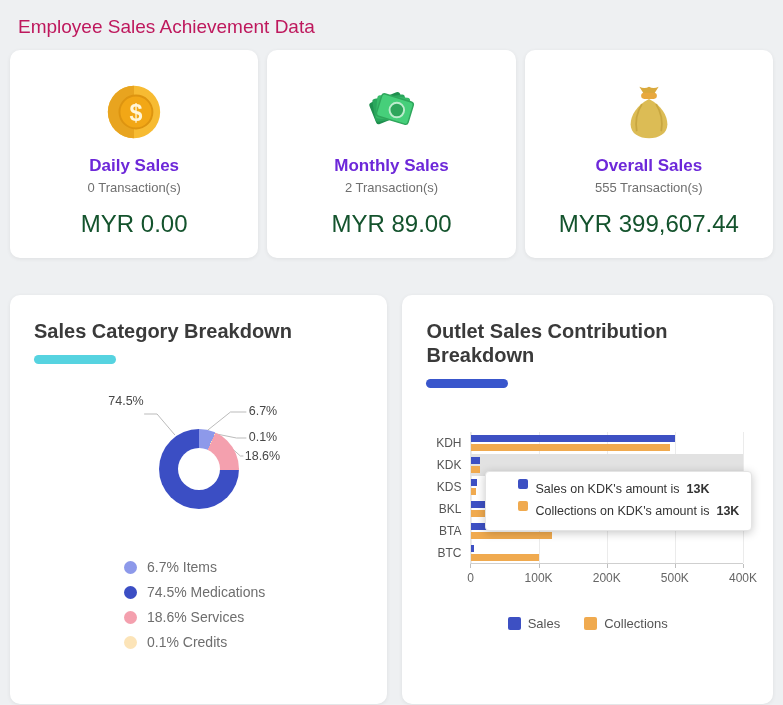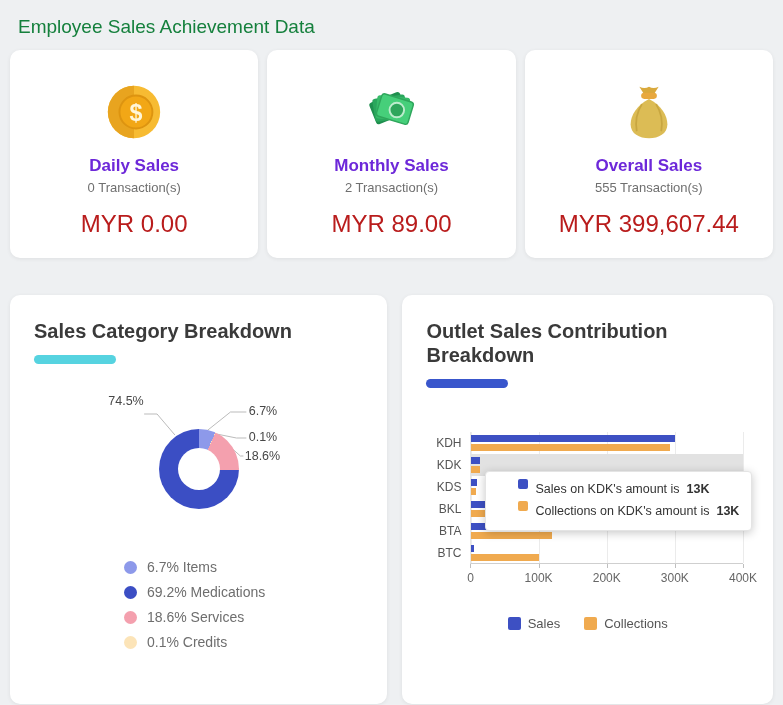--- a/index.html
+++ b/index.html
@@ -3,38 +3,38 @@
 <meta charset="utf-8">
 <style>
   * { box-sizing: border-box; margin: 0; padding: 0; }
   html, body {
     width: 783px; height: 705px; overflow: hidden;
     background: #eef0f2;
     font-family: "Liberation Sans", "DejaVu Sans", sans-serif;
   }
   .page { padding: 10px 10px 0 10px; }
   .page-title {
-    font-size: 19px; font-weight: 400; color: #15803d;
+    font-size: 19px; font-weight: 400; color: #be185d;
     padding: 6px 0 0 8px; margin-bottom: 12px;
   }
   .card {
     background: #fff; border-radius: 10px;
     box-shadow: 0 1px 4px rgba(0,0,0,0.07);
   }
   
   .stat-row { display: flex; gap: 9px; }
   .stat-card {
     flex: 1; height: 208px;
     display: flex; flex-direction: column; align-items: center;
     padding-top: 30px;
   }
   .stat-icon { height: 64px; display: flex; align-items: center; justify-content: center; }
   .stat-title { margin-top: 12px; font-size: 17px; font-weight: 700; color: #6d28d9; }
   .stat-sub { margin-top: 4px; font-size: 13px; color: #6f6f6f; }
-  .stat-amount { margin-top: 15px; font-size: 24px; font-weight: 500; color: #b91c1c; text-align: center; }
+  .stat-amount { margin-top: 15px; font-size: 24px; font-weight: 500; color: #14532d; text-align: center; }
   
   .bottom-row { display: flex; gap: 15px; margin-top: 37px; height: 409px; }
   .chart-card { height: 100%; padding: 24px 24px 0 24px; position: relative; }
   .chart-card.left { width: 380px; }
   .chart-card.right { width: 373px; }
   .chart-title { font-size: 20px; font-weight: 700; color: #3a3a3a; line-height: 1.2; }
   .accent-bar { width: 82px; height: 9px; border-radius: 4.5px; margin-top: 12px; }
   
   .donut-wrap { position: relative; height: 165px; margin-top: 22px; }
   .donut {
@@ -177,21 +177,21 @@
         <span class="callout c-serv">18.6%</span>
       </div>
 
       <div class="cat-legend">
           <div class="cat-legend-row">
             <span class="dot" style="background: rgb(141, 153, 234);"></span>
             <span class="cat-legend-text">6.7% Items</span>
           </div>
           <div class="cat-legend-row">
             <span class="dot" style="background: rgb(59, 78, 196);"></span>
-            <span class="cat-legend-text">69.2% Medications</span>
+            <span class="cat-legend-text">74.5% Medications</span>
           </div>
           <div class="cat-legend-row">
             <span class="dot" style="background: rgb(244, 160, 174);"></span>
             <span class="cat-legend-text">18.6% Services</span>
           </div>
           <div class="cat-legend-row">
             <span class="dot" style="background: rgb(252, 228, 184);"></span>
             <span class="cat-legend-text">0.1% Credits</span>
           </div>
         </div>
@@ -255,21 +255,21 @@
               </div>
             </div>
           <div class="xticks">
               <div class="tickmark" style="left: 0%;"></div>
               <span class="xtick" style="left: 0%;">0</span>
               <div class="tickmark" style="left: 25%;"></div>
               <span class="xtick" style="left: 25%;">100K</span>
               <div class="tickmark" style="left: 50%;"></div>
               <span class="xtick" style="left: 50%;">200K</span>
               <div class="tickmark" style="left: 75%;"></div>
-              <span class="xtick" style="left: 75%;">300K</span>
+              <span class="xtick" style="left: 75%;">500K</span>
               <div class="tickmark" style="left: 100%;"></div>
               <span class="xtick" style="left: 100%;">400K</span>
             </div>
         </div>
       </div>
 
       <div class="outlet-legend">
           <div class="legend-item">
             <span class="sq" style="background: rgb(61, 80, 195);"></span>
             <span class="legend-text">Sales</span>

